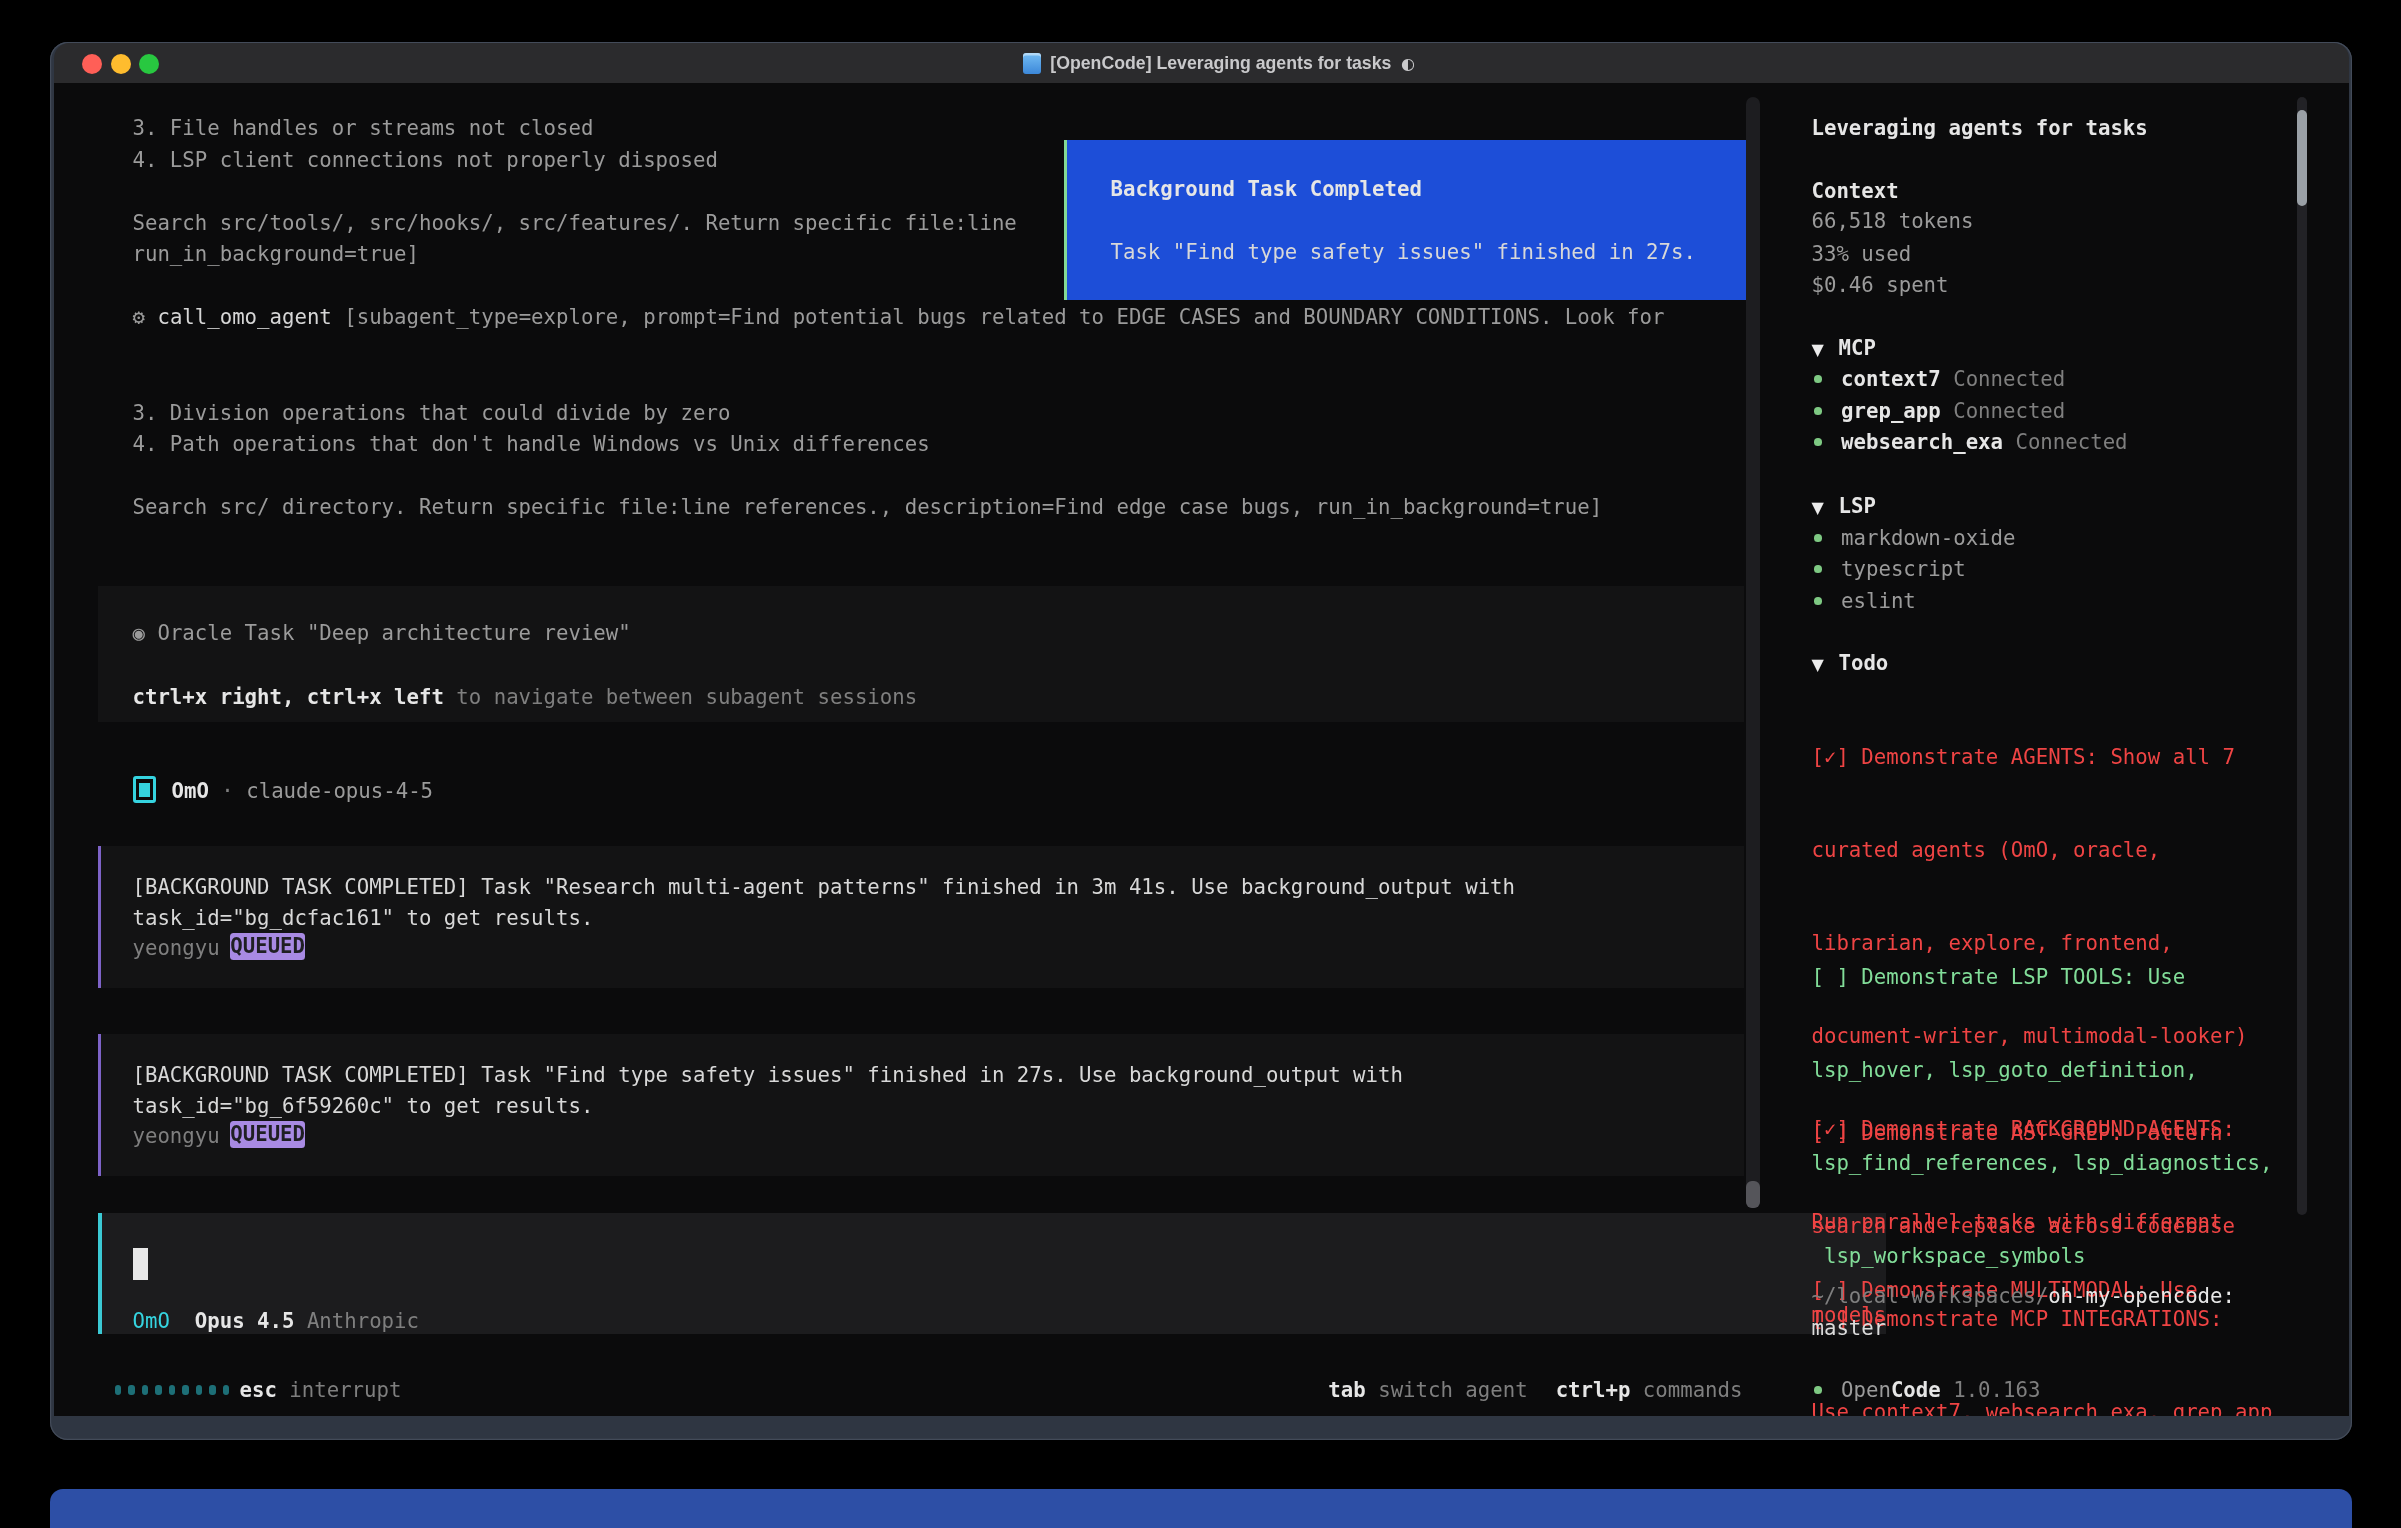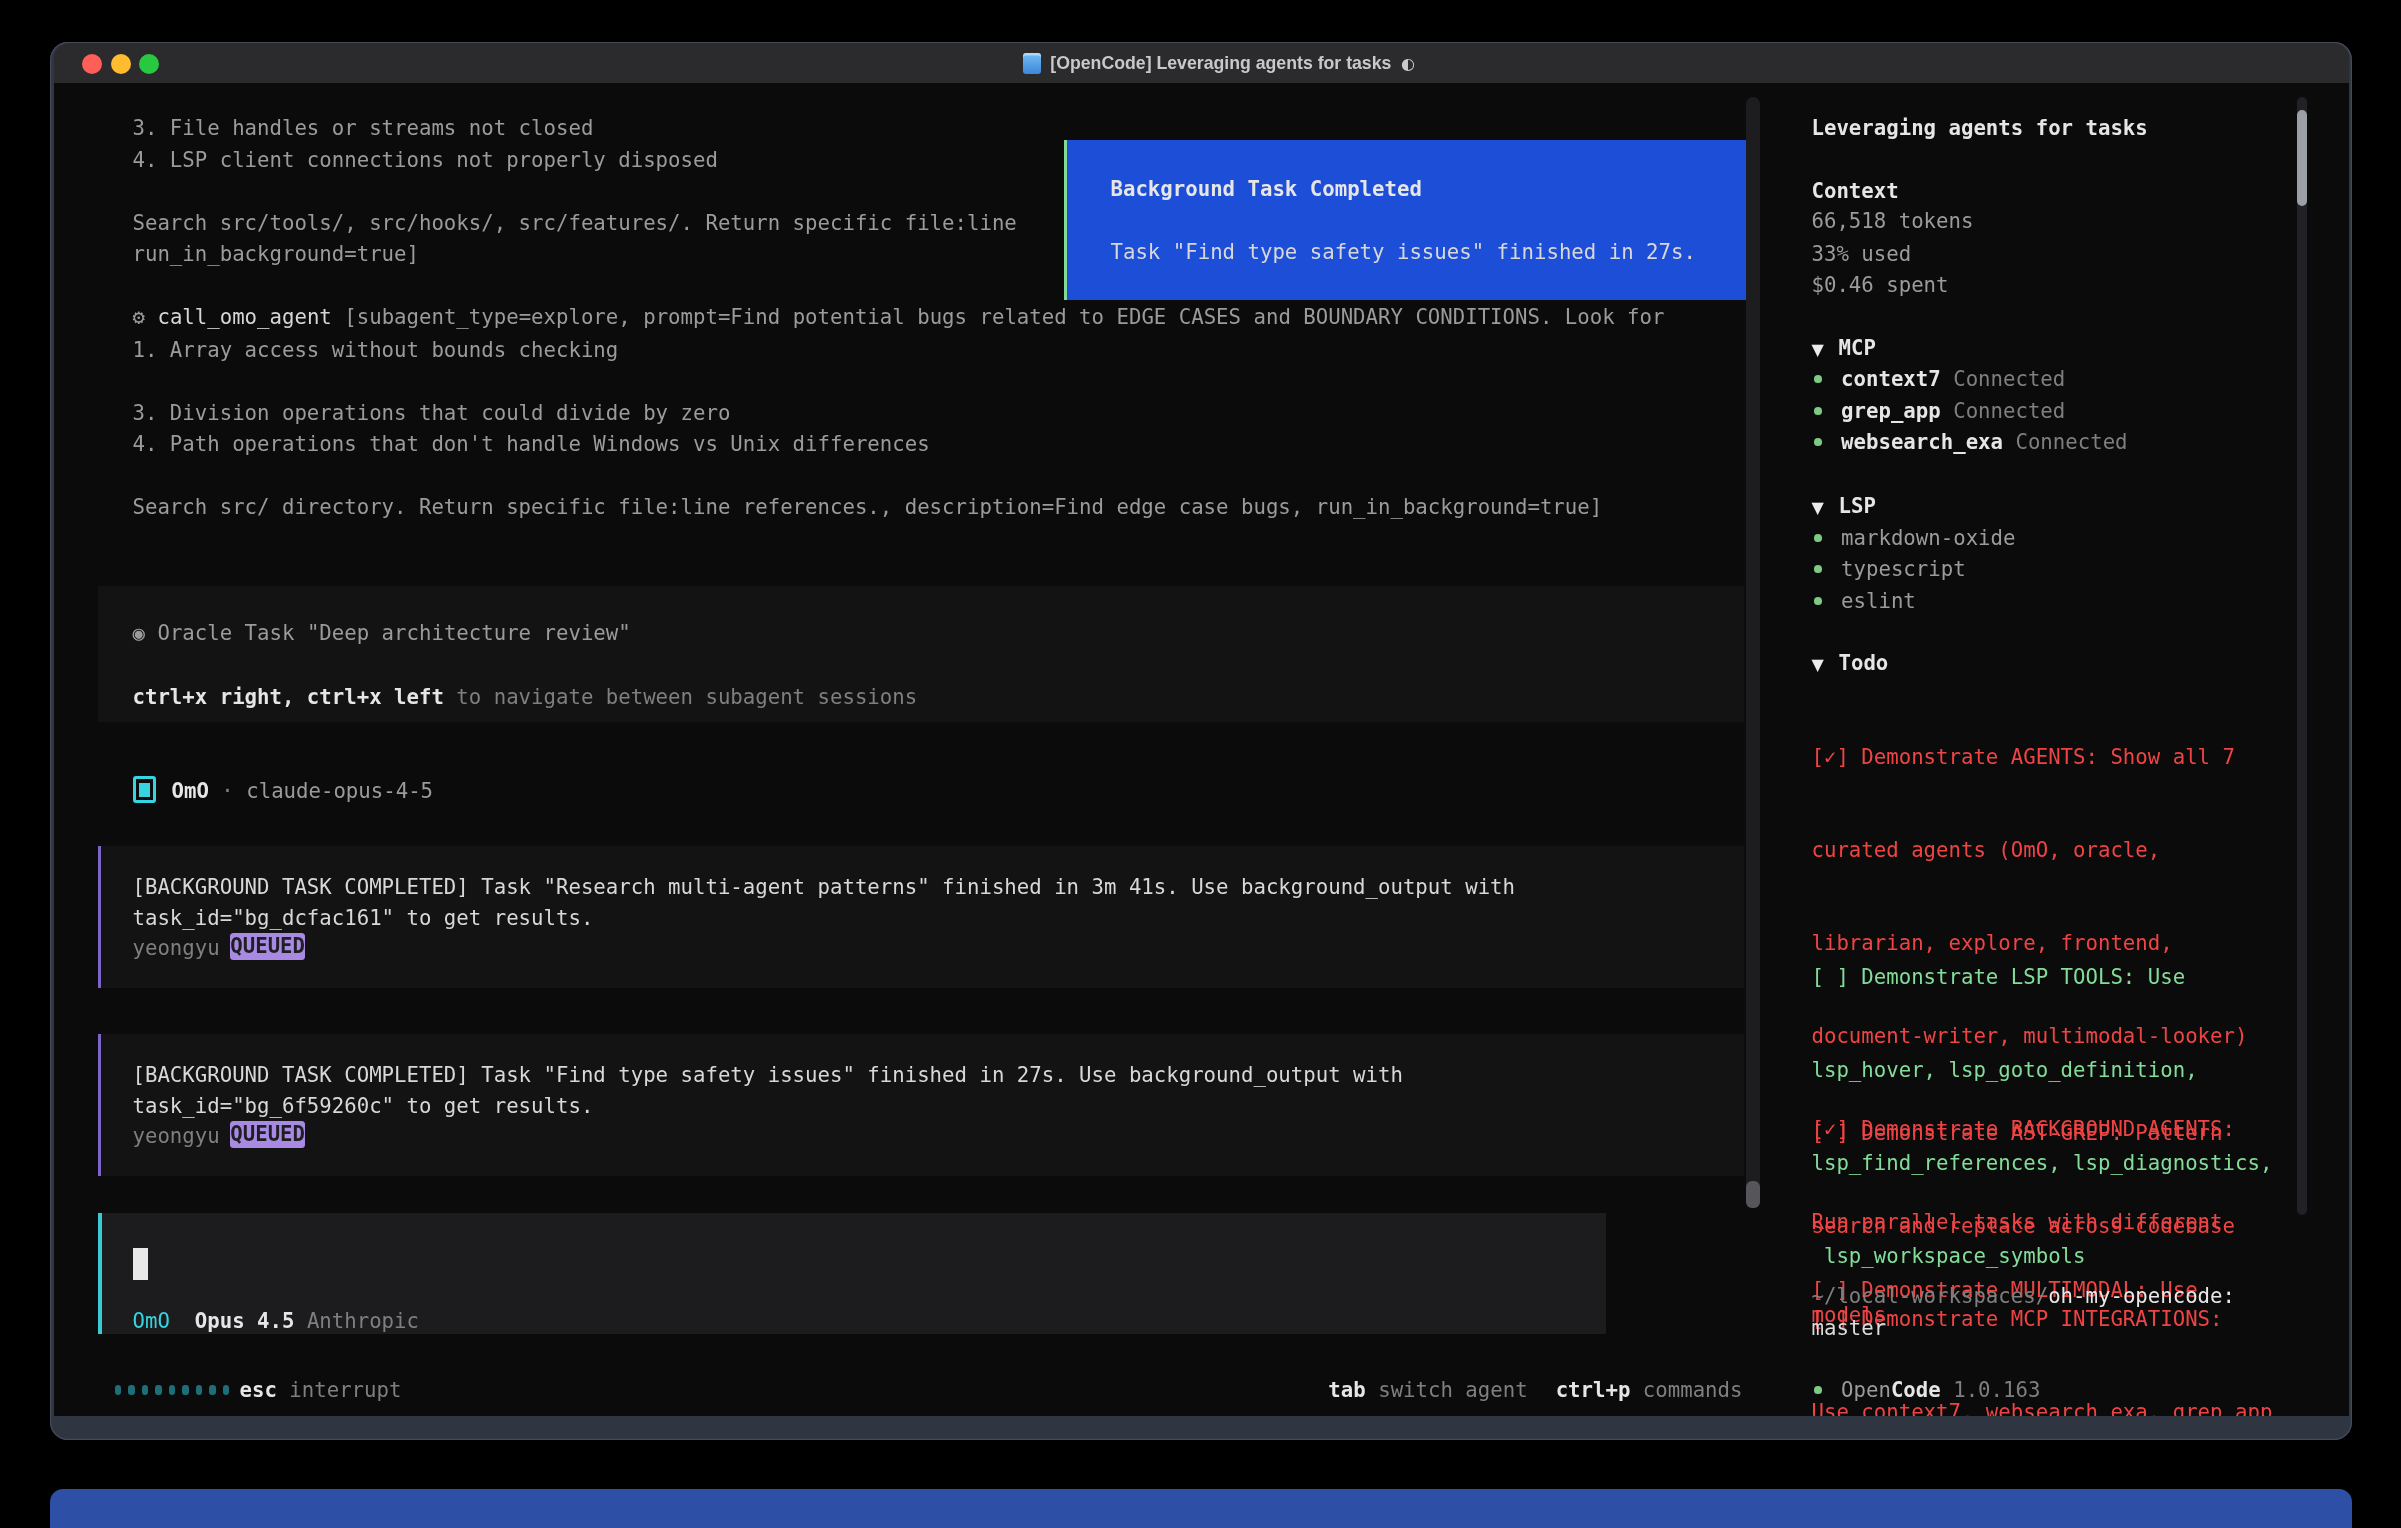--- a/index.html
+++ b/index.html
@@ -49,21 +49,21 @@
   .name { color:#d6d6d6; }
   .box { position:absolute; background:#131314; }
   .toast {
     position:absolute; left:1010px; top:57px; width:693px; height:160px;
     background:#1d4ed8; border-left:3px solid #84d995; border-right:3px solid #84d995;
   }
   .oracle-box { left:44px; top:503px; width:1646px; height:136px; }
   .msg-box { left:44px; width:1646px; height:142px; border-left:3.5px solid #7e63c8; }
   .msg1 { top:763px; } .msg2 { top:951px; }
   .input-box {
-    position:absolute; left:44px; top:1130px; width:1508px; height:121px;
+    position:absolute; left:44px; top:1130px; width:1788px; height:121px;
     background:#1c1c1e; border-left:4.7px solid #3bc9d4;
   }
   .cursor { position:absolute; left:31px; top:35px; width:15.4px; height:32px; background:#e8e8e8; }
   .badge {
     display:inline-block; background:#a88ae3; color:#1f1f23; font-weight:bold;
     height:27px; line-height:27px; padding:0 0; border-radius:3.5px; margin-left:10.6px;
     vertical-align:1.8px;
   }
   .agent-icon {
     display:inline-block; position:relative; width:23.6px; height:27px;
@@ -114,21 +114,20 @@
     <div class="line" style="left:79px; top:62px;">4. LSP client connections not properly disposed</div>
     <div class="line" style="left:79px; top:125px;">Search src/tools/, src/hooks/, src/features/. Return specific file:line</div>
     <div class="line" style="left:79px; top:156px;">run_in_background=true]</div>
 
     <div class="toast">
       <div class="line b" style="left:44px; top:34px;">Background Task Completed</div>
       <div class="line soft" style="left:44px; top:97px;">Task "Find type safety issues" finished in 27s.</div>
     </div>
 
     <div class="line" style="left:79px; top:219px;"><span>⚙</span><span> </span><span class="name">call_omo_agent</span><span> [subagent_type=explore, prompt=Find potential bugs related to EDGE CASES and BOUNDARY CONDITIONS. Look for</span></div>
-    <div class="line" style="left:79px; top:252px;">1. Array access without bounds checking</div>
     <div class="line" style="left:79px; top:315px;">3. Division operations that could divide by zero</div>
     <div class="line" style="left:79px; top:346px;">4. Path operations that don't handle Windows vs Unix differences</div>
     <div class="line" style="left:79px; top:409px;">Search src/ directory. Return specific file:line references., description=Find edge case bugs, run_in_background=true]</div>
 
     <div class="box oracle-box">
       <div class="line" style="left:35px; top:32px;"><span>◉</span><span> Oracle Task "Deep architecture review"</span></div>
       <div class="line" style="left:35px; top:96px;"><span class="b">ctrl+x right, ctrl+x left</span><span class="dim"> to navigate between subagent sessions</span></div>
     </div>
 
     <div class="line" style="left:79px; top:693px;"><span class="agent-icon"><span class="agent-icon-fill"></span></span><span class="b">OmO</span><span class="dim"> · </span><span>claude-opus-4-5</span></div>

